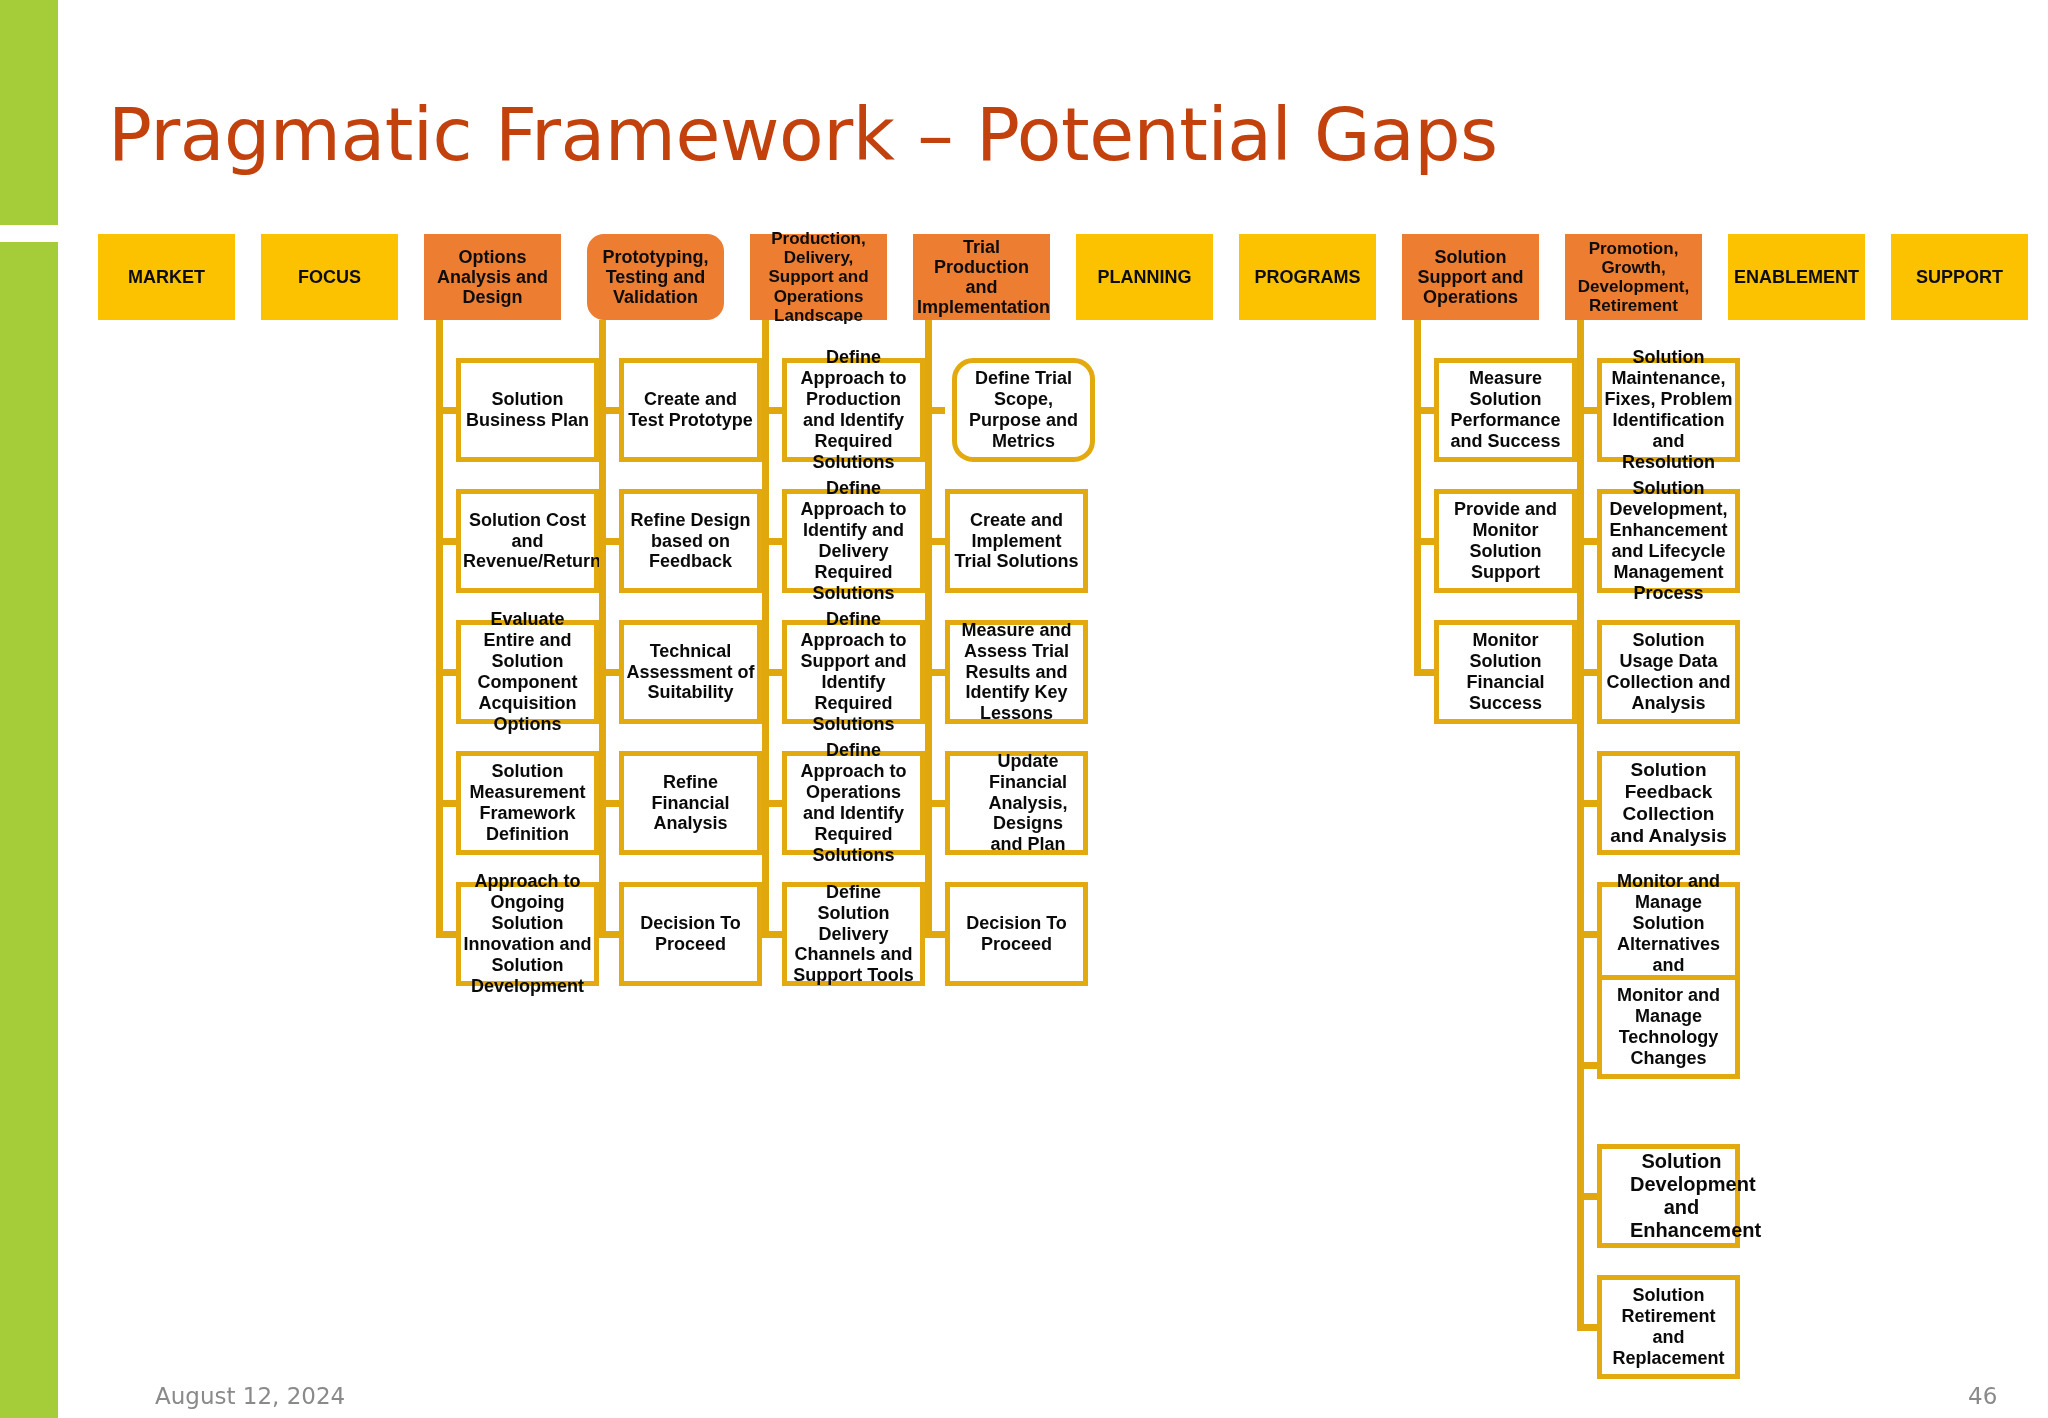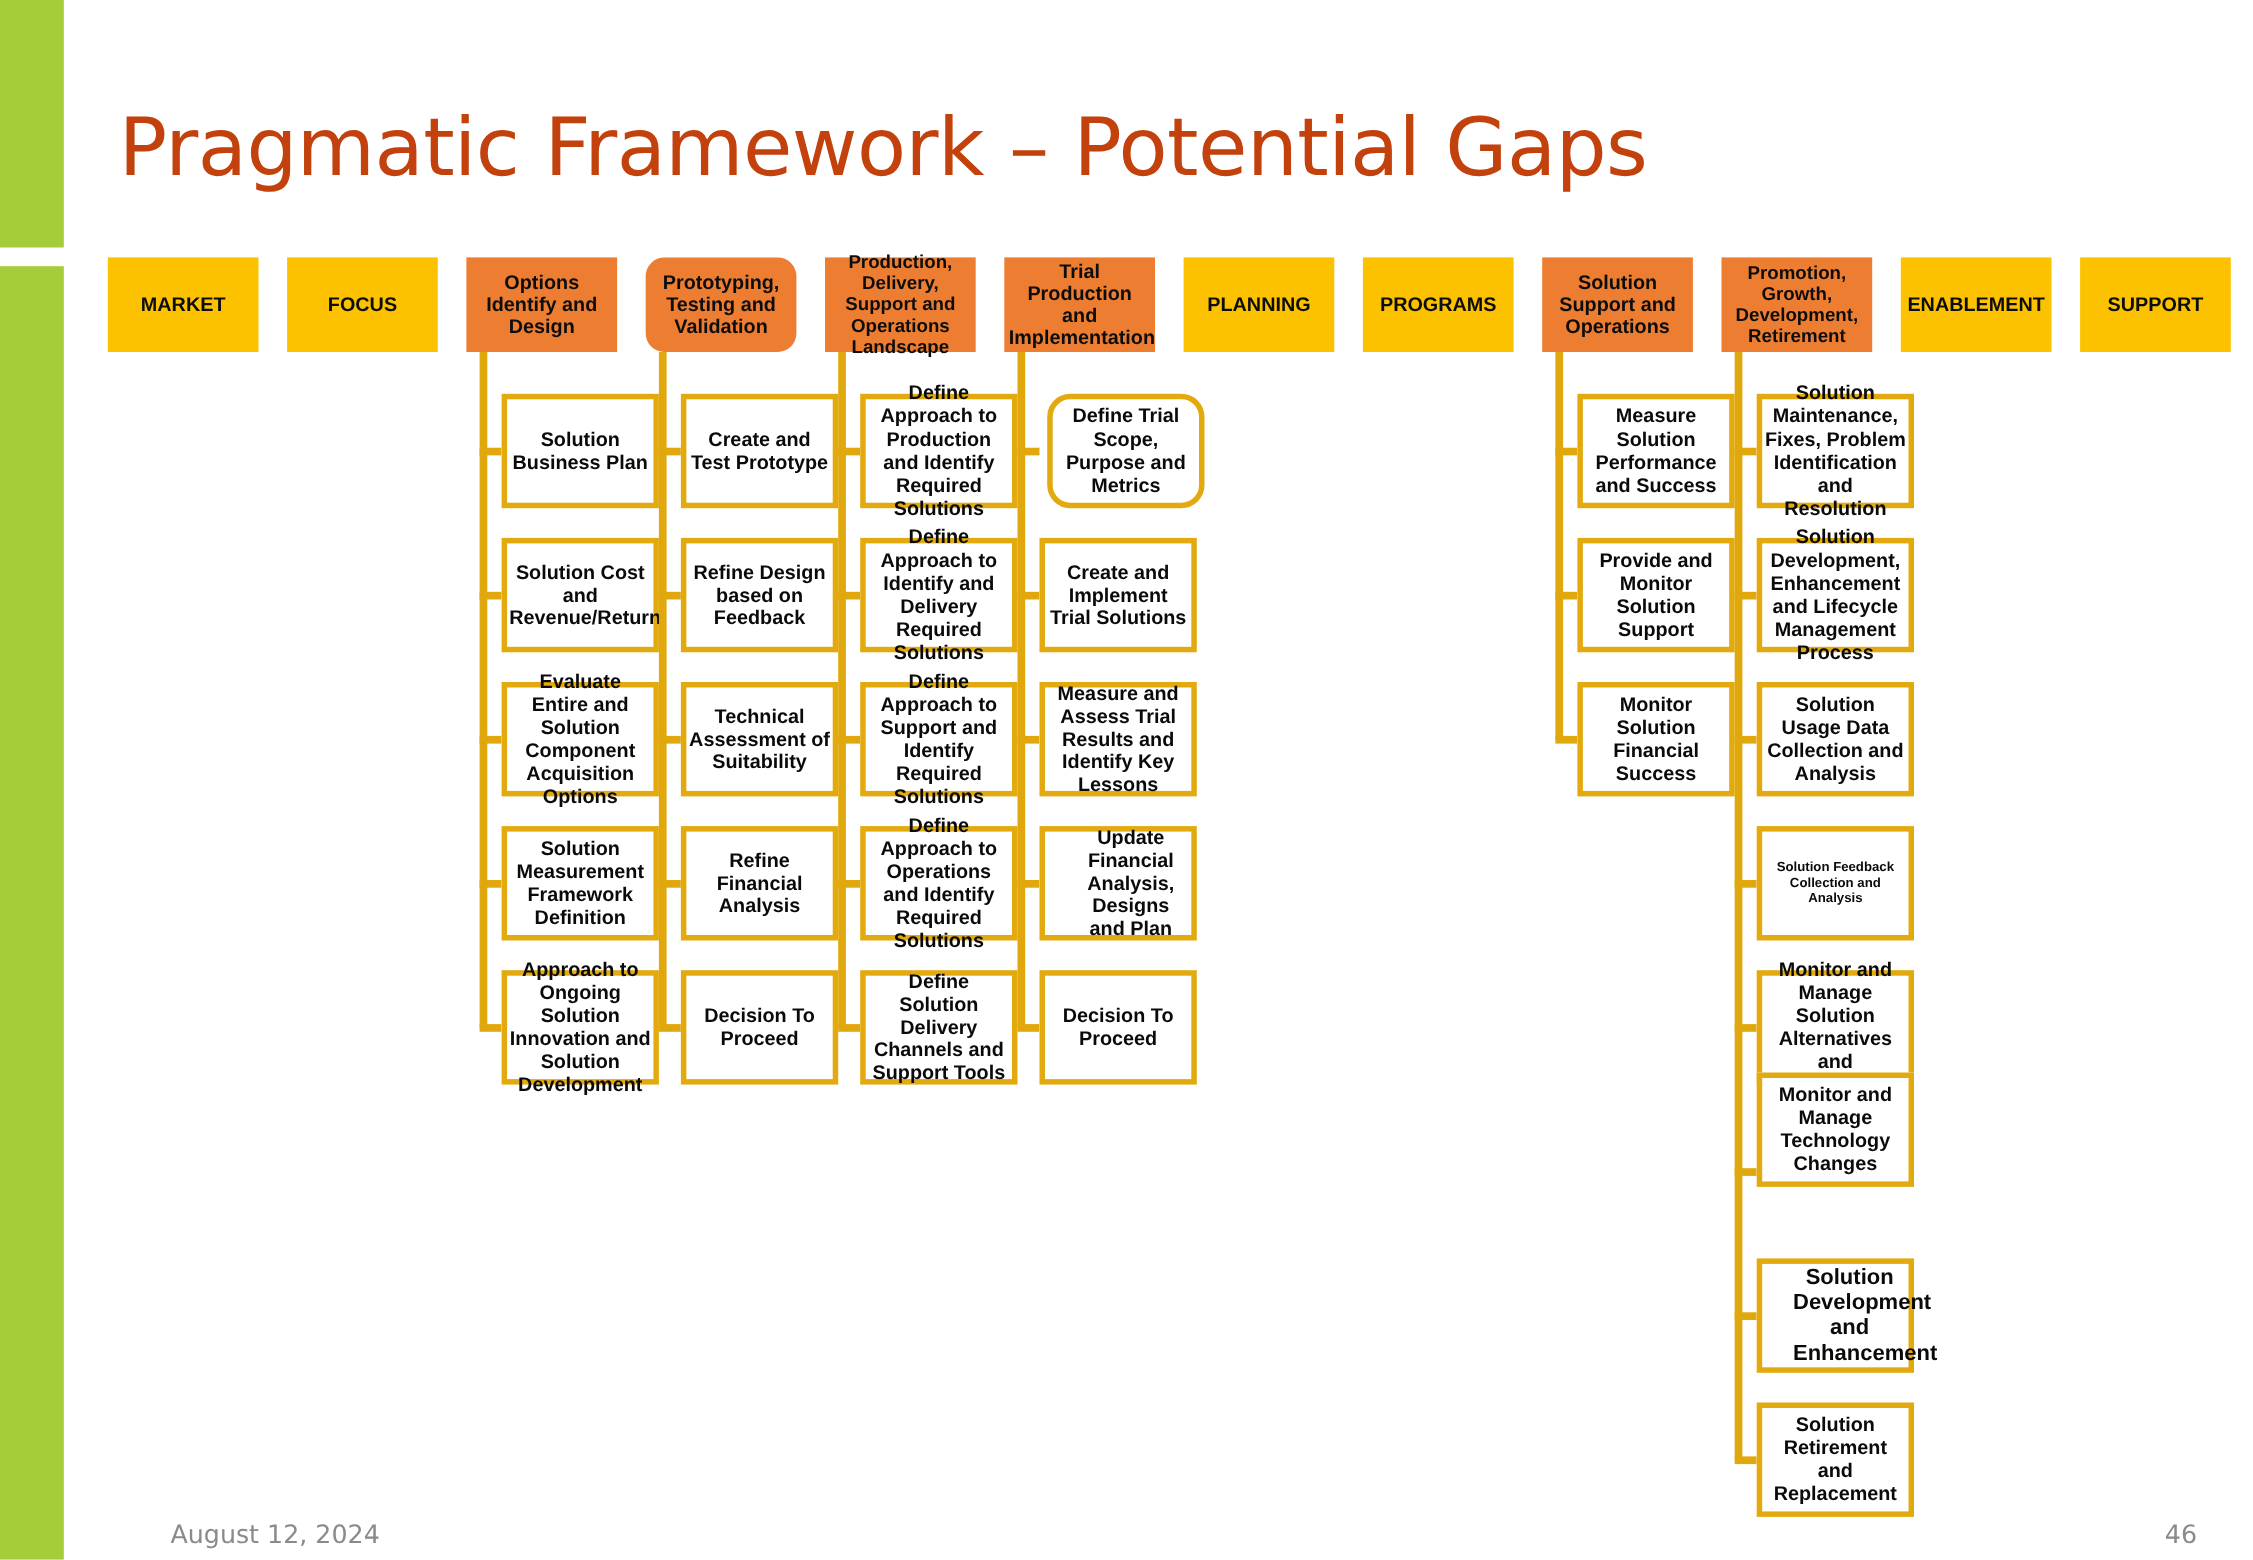--- a/index.html
+++ b/index.html
@@ -84,21 +84,21 @@
 <div id="page-title">Pragmatic Framework – Potential Gaps</div>
 
 <div id="diagram">
     <div class="phase gold" style="left: 98px; top: 234px; width: 137px; height: 86px; font-size: 18px;">
       <span class="ptext">MARKET</span>
     </div>
     <div class="phase gold" style="left: 261px; top: 234px; width: 137px; height: 86px; font-size: 18px;">
       <span class="ptext">FOCUS</span>
     </div>
     <div class="phase orange" style="left: 424px; top: 234px; width: 137px; height: 86px; font-size: 18px;">
-      <span class="ptext">Options Identify and Design</span>
+      <span class="ptext">Options Analysis and Design</span>
     </div>
     <div class="trunk" style="left: 436px; top: 320px; height: 614px;"></div>
     <div class="stub" style="left: 436px; top: 407px; width: 20px;"></div>
     <div class="task" style="left: 456px; top: 358px; width: 143px; height: 104px; font-size: 18px;">
       <span class="ttext">Solution Business Plan</span>
     </div>
     <div class="stub" style="left: 436px; top: 538px; width: 20px;"></div>
     <div class="task" style="left: 456px; top: 489px; width: 143px; height: 104px; font-size: 18px;">
       <span class="ttext">Solution Cost and Revenue/Return</span>
     </div>
@@ -218,21 +218,21 @@
     </div>
     <div class="stub" style="left: 1577px; top: 538px; width: 20px;"></div>
     <div class="task" style="left: 1597px; top: 489px; width: 143px; height: 104px; font-size: 18px;">
       <span class="ttext">Solution Development, Enhancement and Lifecycle Management Process</span>
     </div>
     <div class="stub" style="left: 1577px; top: 669px; width: 20px;"></div>
     <div class="task" style="left: 1597px; top: 620px; width: 143px; height: 104px; font-size: 18px;">
       <span class="ttext">Solution Usage Data Collection and Analysis</span>
     </div>
     <div class="stub" style="left: 1577px; top: 800px; width: 20px;"></div>
-    <div class="task" style="left: 1597px; top: 751px; width: 143px; height: 104px; font-size: 12px;">
+    <div class="task" style="left: 1597px; top: 751px; width: 143px; height: 104px; font-size: 19px;">
       <span class="ttext">Solution Feedback Collection and Analysis</span>
     </div>
     <div class="stub" style="left: 1577px; top: 931px; width: 20px;"></div>
     <div class="task" style="left: 1597px; top: 882px; width: 143px; height: 104px; font-size: 18px;">
       <span class="ttext">Monitor and Manage Solution Alternatives and Competitors</span>
     </div>
     <div class="stub" style="left: 1577px; top: 1062px; width: 20px;"></div>
     <div class="task" style="left: 1597px; top: 975px; width: 143px; height: 104px; font-size: 18px;">
       <span class="ttext">Monitor and Manage Technology Changes</span>
     </div>

